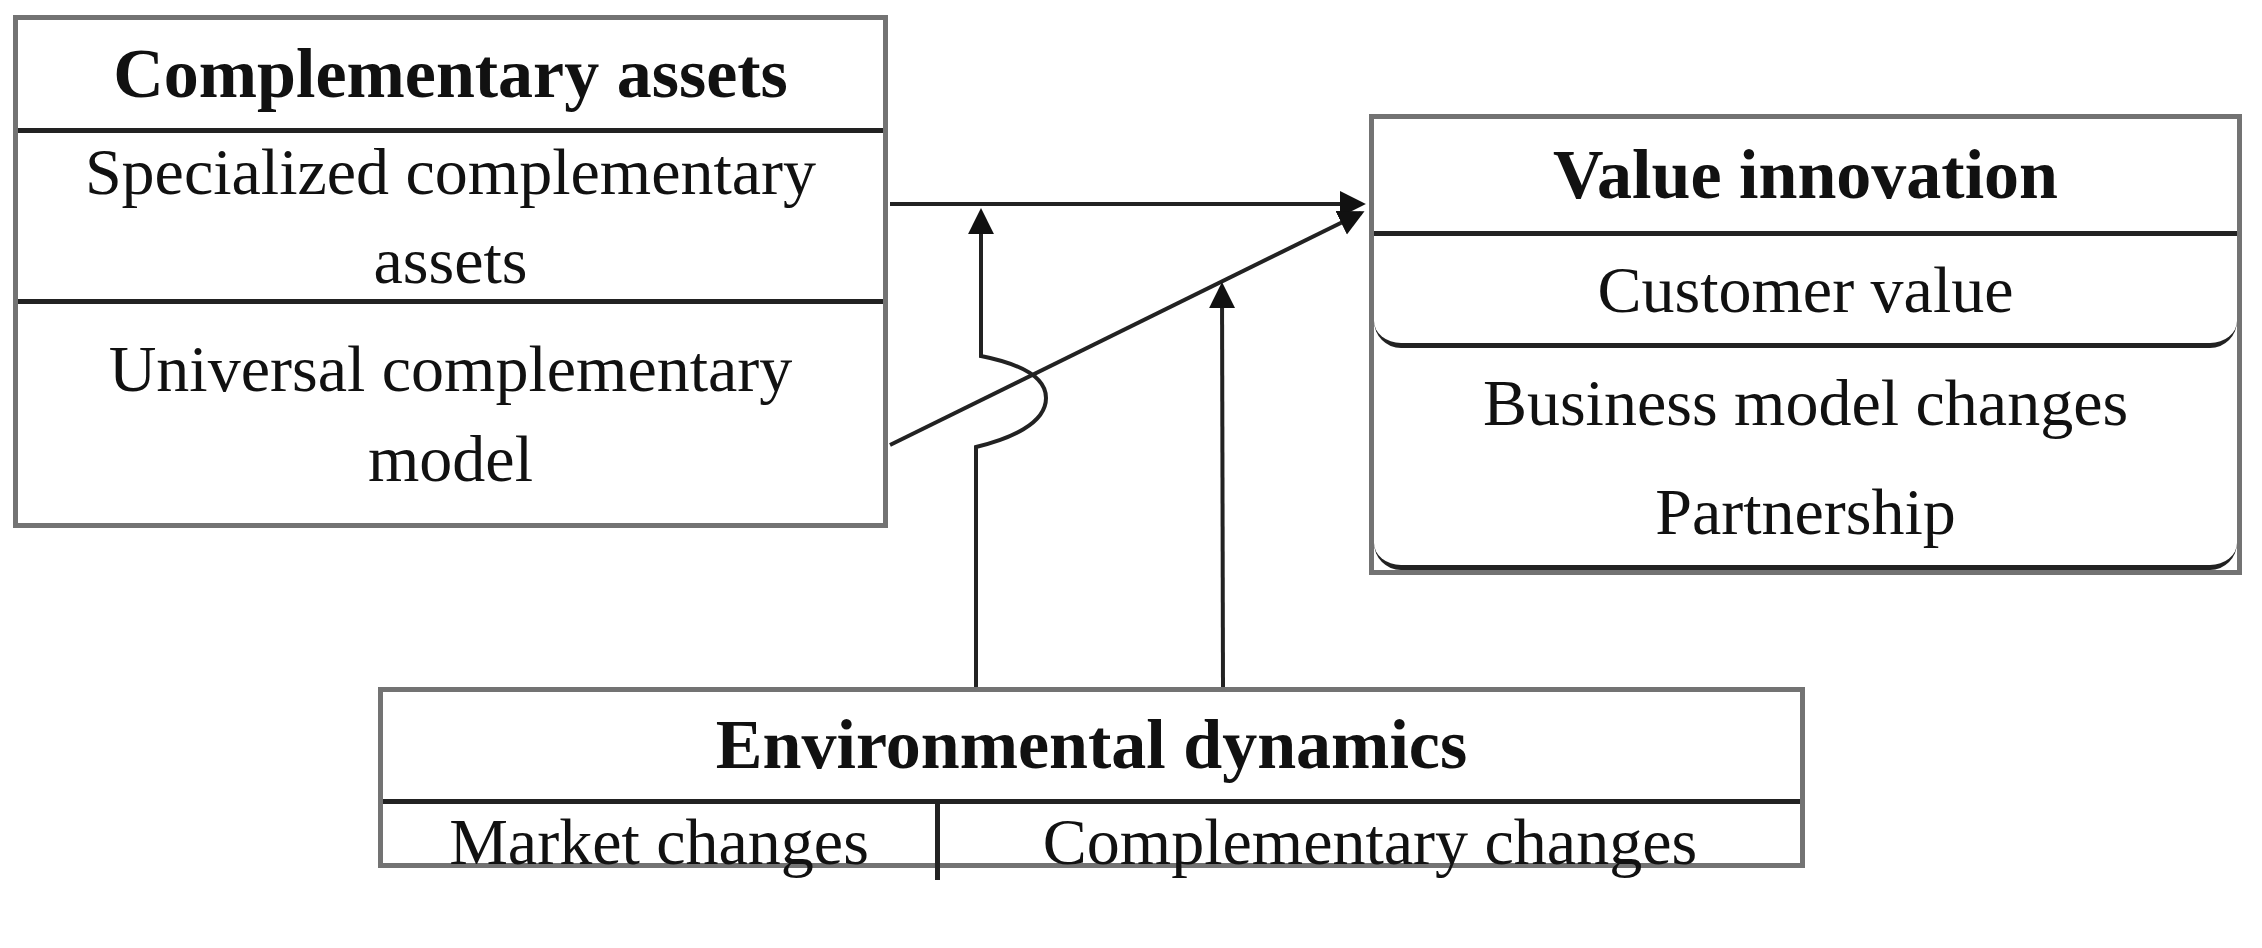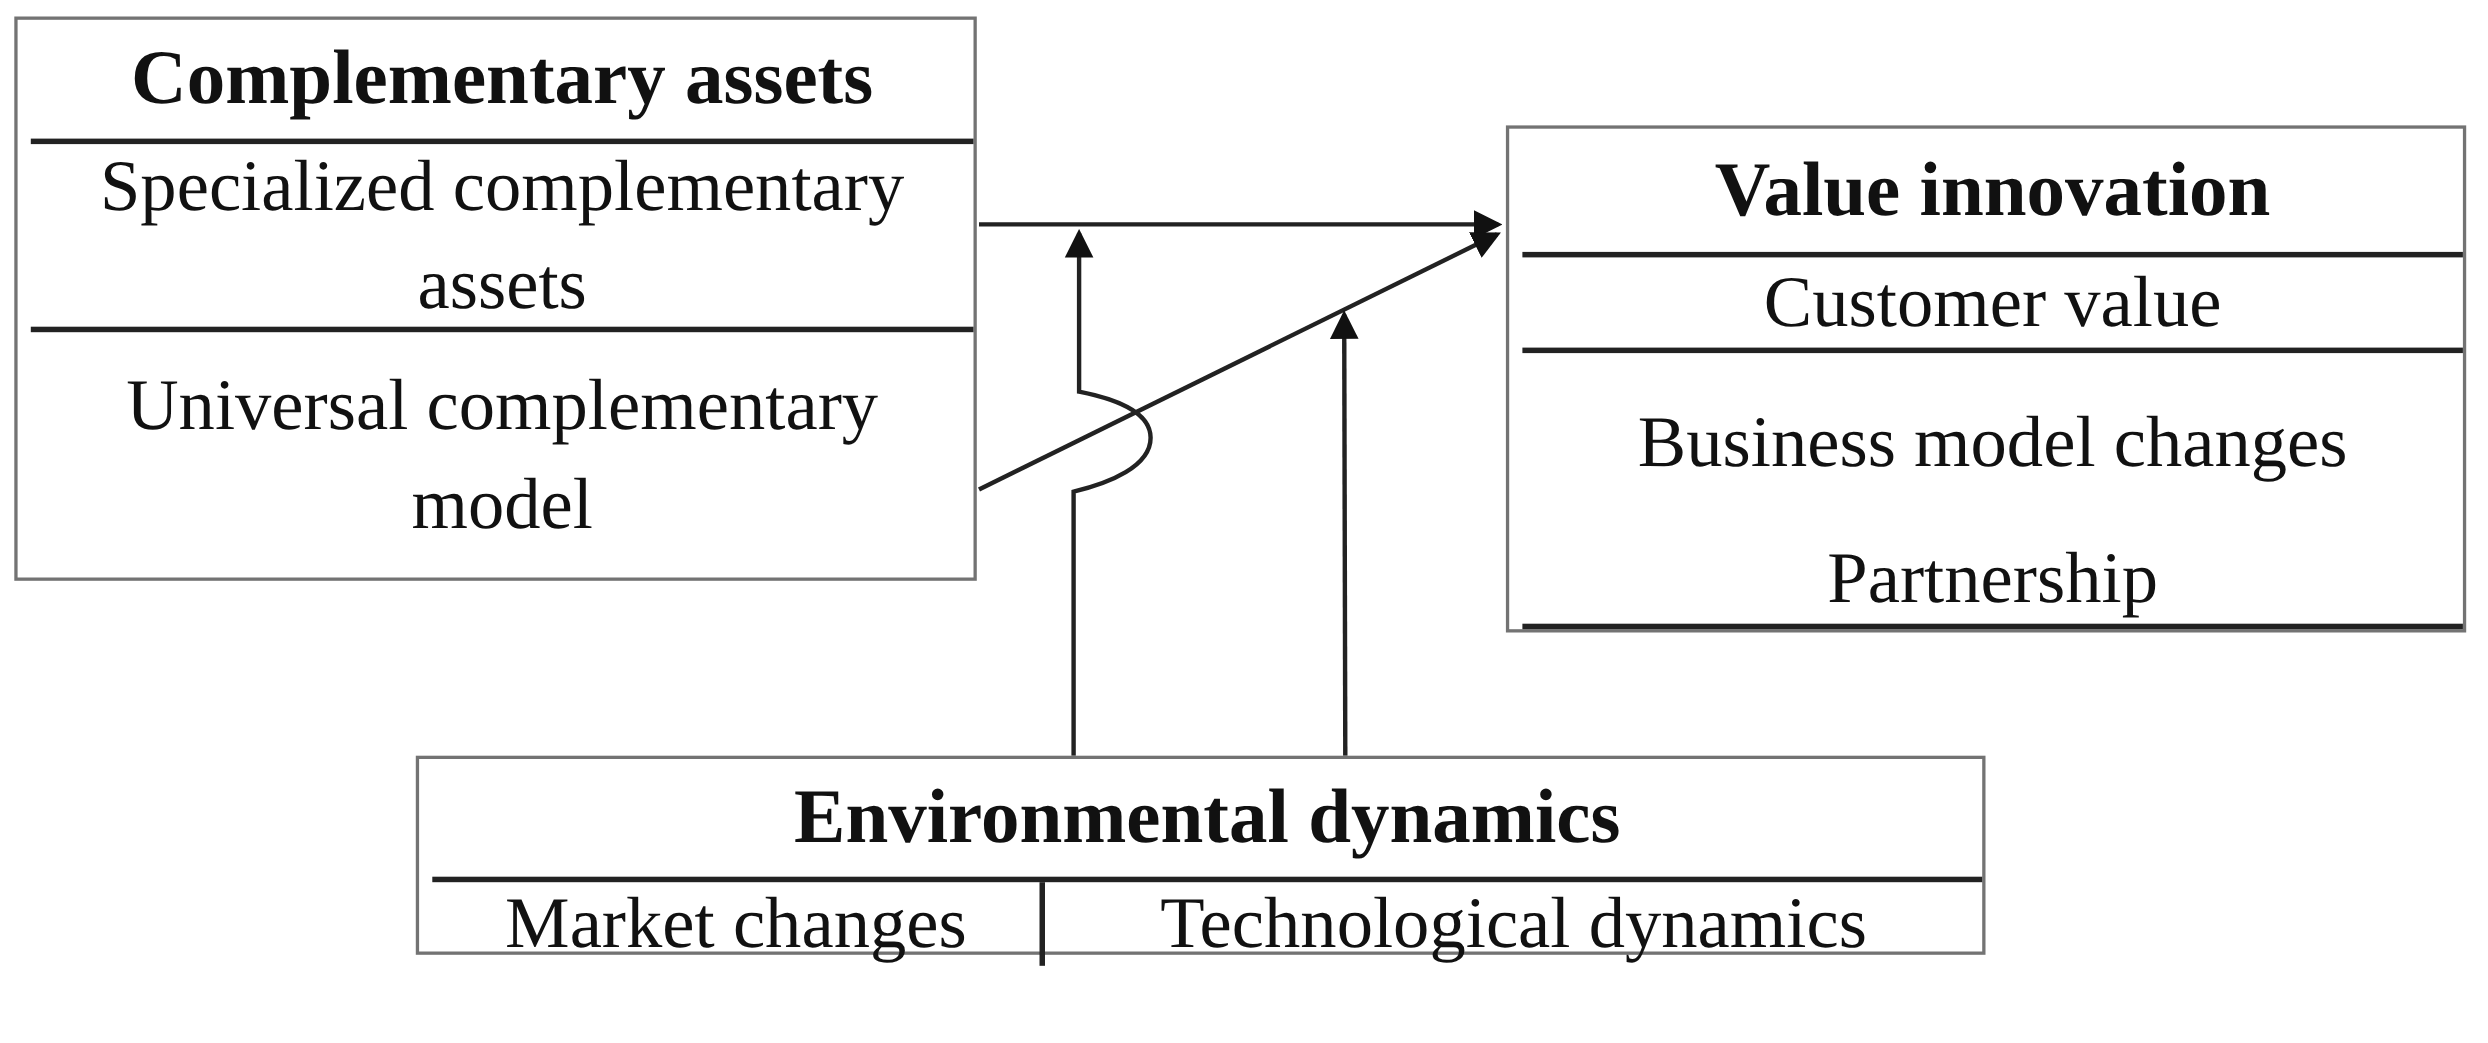--- a/index.html
+++ b/index.html
@@ -13,26 +13,25 @@
     overflow: hidden;
   }
   .connector-layer {
     position: absolute;
     left: 0; top: 0;
     width: 2262px; height: 948px;
     pointer-events: none;
   }
   .box {
     position: absolute;
-    border: 3px solid #737373;
+    border: 5px solid #737373;
     background: #ffffff;
     display: flex;
     flex-direction: column;
     box-sizing: border-box;
-    padding-left: 12px;
   }
   .row {
     display: flex;
     align-items: center;
     justify-content: center;
     text-align: center;
     font-size: 66px;
     line-height: 1.35;
     box-sizing: border-box;
     flex: 0 0 auto;
@@ -43,21 +42,21 @@
   .two-line { padding: 0 40px; }
 
   
   .box-complementary { left: 13px; top: 15px; width: 875px; height: 513px; }
   .box-complementary .r-title { height: 113px; }
   .box-complementary .r-specialized { height: 171px; }
 
   
   .box-value { left: 1369px; top: 114px; width: 873px; height: 461px; }
   .box-value .r-title { height: 117px; }
-  .box-value .r-mid { height: 87px; }
+  .box-value .r-mid { height: 112px; border-radius: 27px; }
 
   
   .box-env { left: 378px; top: 687px; width: 1427px; height: 181px; }
   .box-env .r-title { height: 112px; }
   .box-env .r-cells { flex: 1 1 auto; display: flex; flex-direction: row; padding: 0; }
   .cell {
     display: flex;
     align-items: center;
     justify-content: center;
     text-align: right;
@@ -99,17 +98,17 @@
     <div class="row title divider r-title">Value innovation</div>
     <div class="row divider r-mid">Customer value</div>
     <div class="row fill">Business model changes</div>
     <div class="row divider r-mid">Partnership</div>
   </div>
 
   <div class="box box-env">
     <div class="row title divider r-title">Environmental dynamics</div>
     <div class="r-cells">
       <div class="cell cell-market">Market changes</div>
-      <div class="cell cell-tech">Technological dynamics</div>
+      <div class="cell cell-tech">Complementary changes</div>
     </div>
   </div>
 
 </div>
 
 </body></html>

